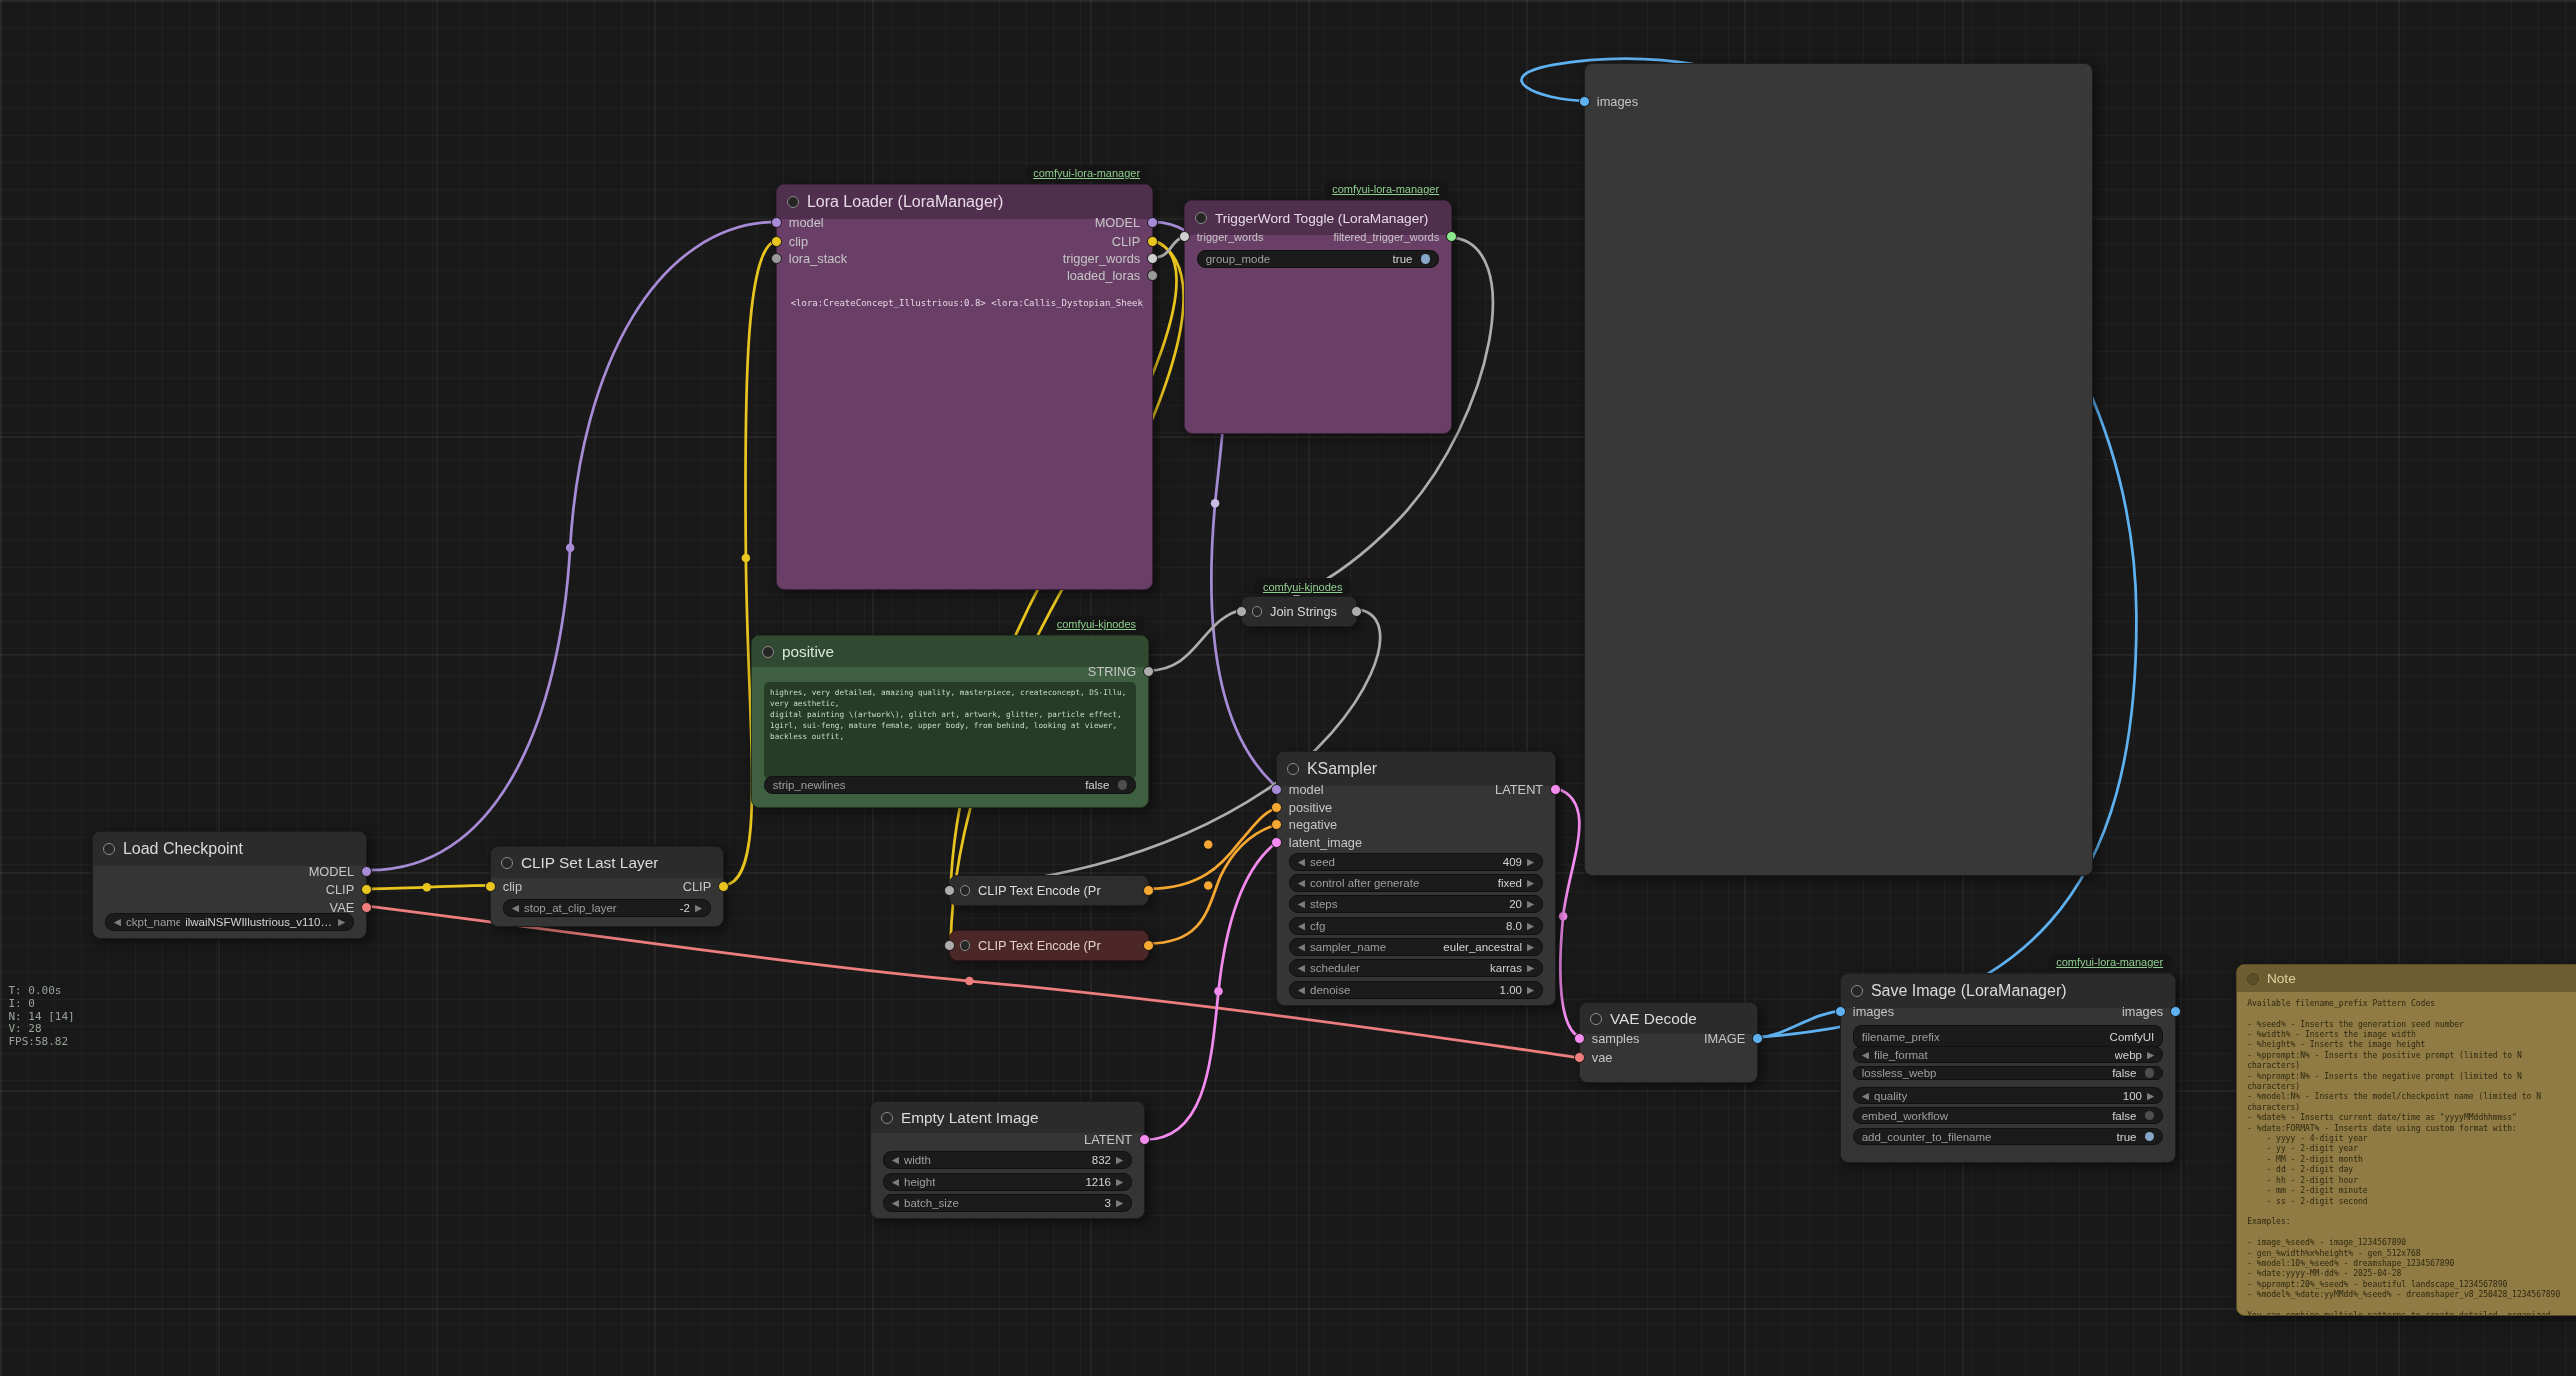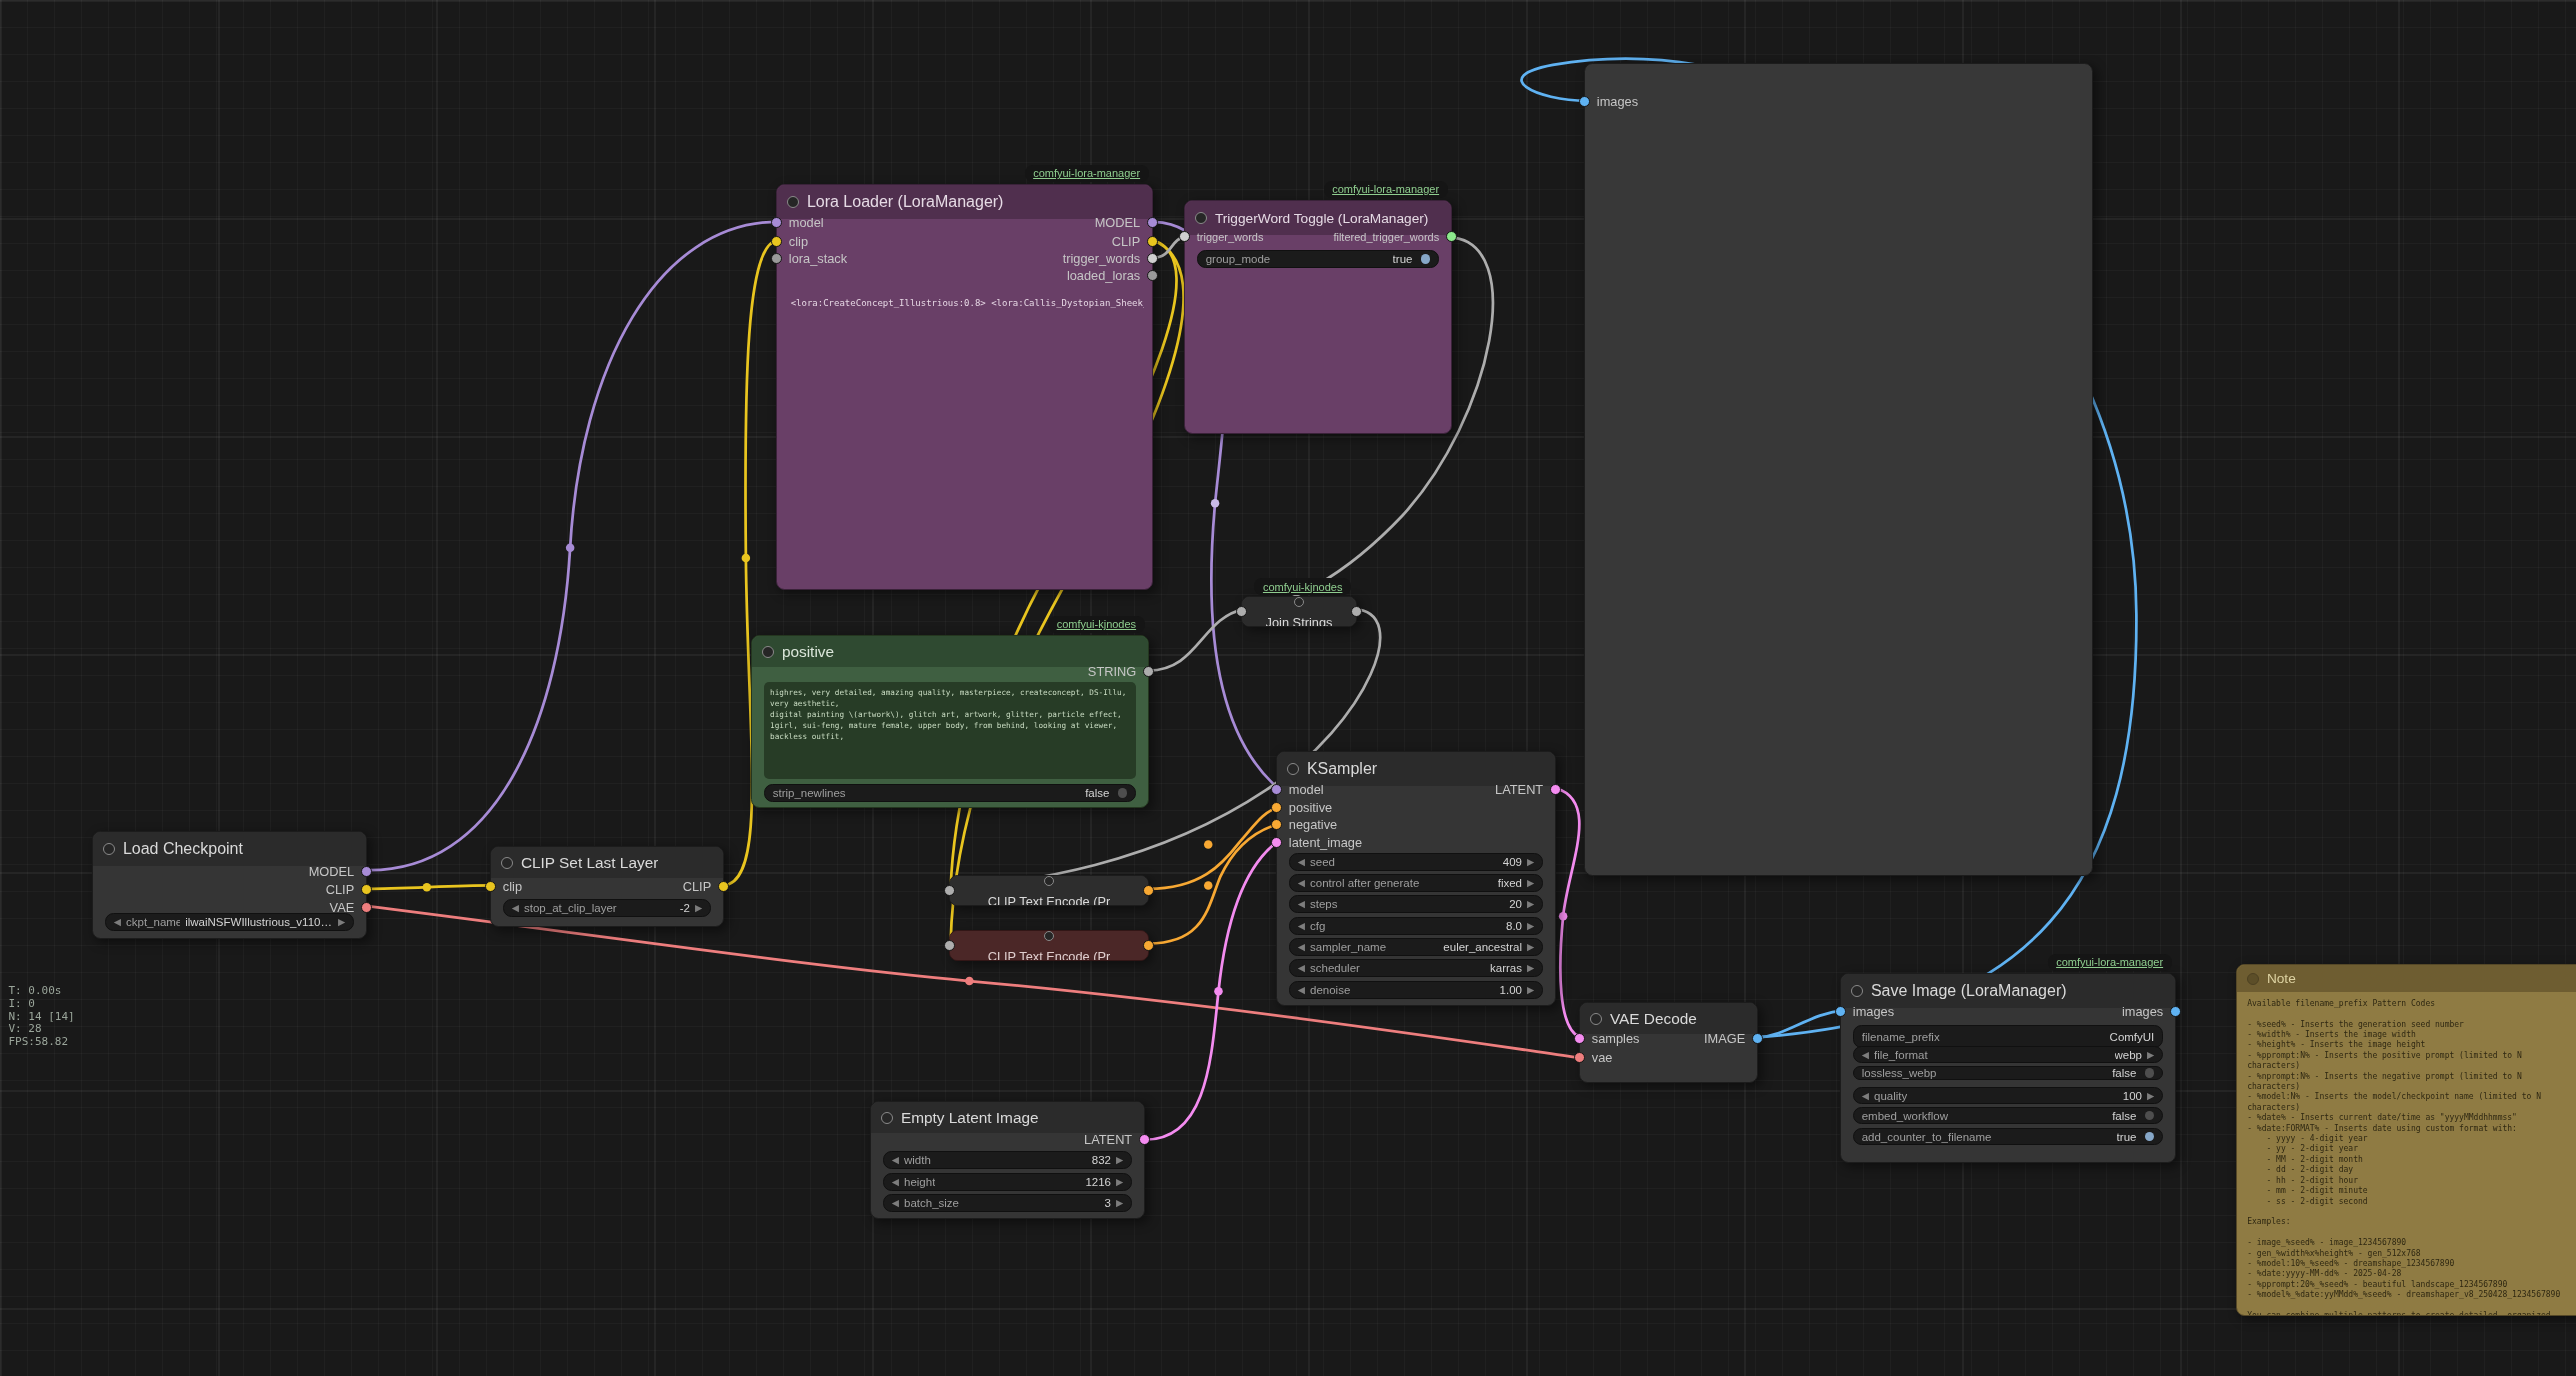--- a/index.html
+++ b/index.html
@@ -22,21 +22,21 @@
   .title-text{white-space:nowrap;overflow:hidden;text-overflow:ellipsis;}
   .small-title .title-text{font-size:13.7px;}
   .cdot{flex:0 0 auto;width:12px;height:12px;border-radius:50%;background:#262626;border:1.3px solid #8a8a8a;box-sizing:border-box;}
   .node.purple{background:#693f67;border-color:#3a2239;}
   .node.purple .title{background:#502f4e;color:#e6dbe5;}
   .node.green{background:#3f5f41;border-color:#24361f;}
   .node.green .title{background:#2f4a31;color:#dbe6da;}
   .node.note-node{background:#8f7b43;border-color:#554827;}
   .node.note-node .title{background:#6e5d31;color:#ddd2a2;}
   .node.collapsed{height:29px;}
-  .node.collapsed .title{height:29px;border-radius:7.7px;font-size:12.8px;width:100%;box-sizing:border-box;flex-direction:column;}
+  .node.collapsed .title{height:29px;border-radius:7.7px;font-size:12.8px;width:100%;box-sizing:border-box;}
   .node.collapsed .cdot{width:10.2px;height:10.2px;}
   .node.cte1 .title{background:#2d2d2d;}
   .node.cte2{background:#4b2727;border-color:#321616;}
   .node.cte2 .title{background:#4b2727;color:#e0cfcf;}
   .slot{position:absolute;display:flex;align-items:center;gap:6.8px;height:17px;font-size:12.8px;color:#c6c6c6;}
   .slot.in{left:-6px;}
   .slot.out{right:-6px;flex-direction:row-reverse;}
   .sdot{width:11px;height:11px;border-radius:50%;border:1.7px solid #161616;box-sizing:border-box;flex:0 0 auto;}
   .edge-dot{position:absolute;top:9.4px;width:11px;height:11px;border-radius:50%;border:1.7px solid #161616;box-sizing:border-box;}
   .edge-dot.left{left:-6px;}
@@ -212,21 +212,21 @@
       <span class="title-text">positive</span>
     </div>
     <div class="slot out" style="top:27px">
       <span class="sdot" style="background:#ADADAD"></span>
       <span>STRING</span>
     </div>
     <div class="textarea" style="top:46px;height:97px">highres, very detailed, amazing quality, masterpiece, createconcept, DS-Illu,
 very aesthetic,
 digital painting \(artwork\), glitch art, artwork, glitter, particle effect,
 1girl, sui-feng, mature female, upper body, from behind, looking at viewer, backless outfit,</div>
-    <div class="widget" style="top:148px">
+    <div class="widget" style="top:140px">
       <span class="wlabel">strip_newlines</span>
       <span class="wvalue">false</span>
       <span class="tdot"></span>
     </div>
   </div>
 
   <div class="node collapsed" style="left:1241px;top:596px;width:114px">
     <div class="badge" style="top:-19px;right:5.1px">comfyui-kjnodes</div>
     <div class="title">
       <span class="cdot"></span>

